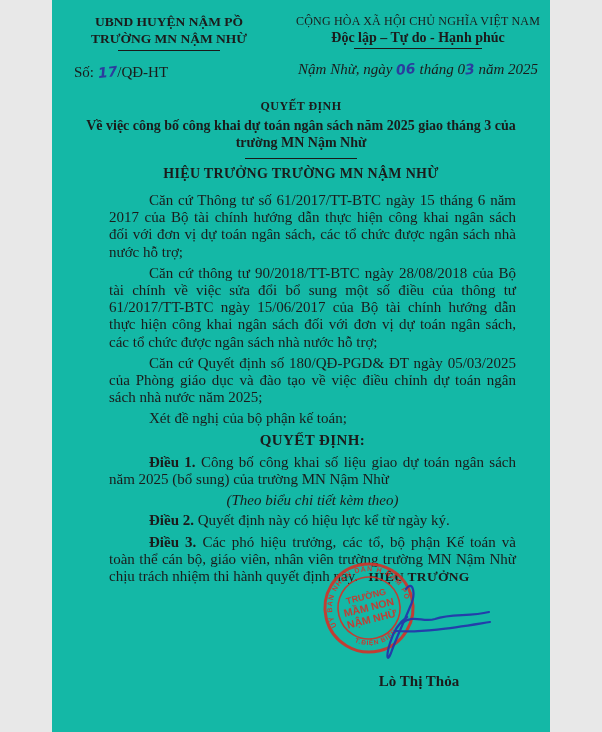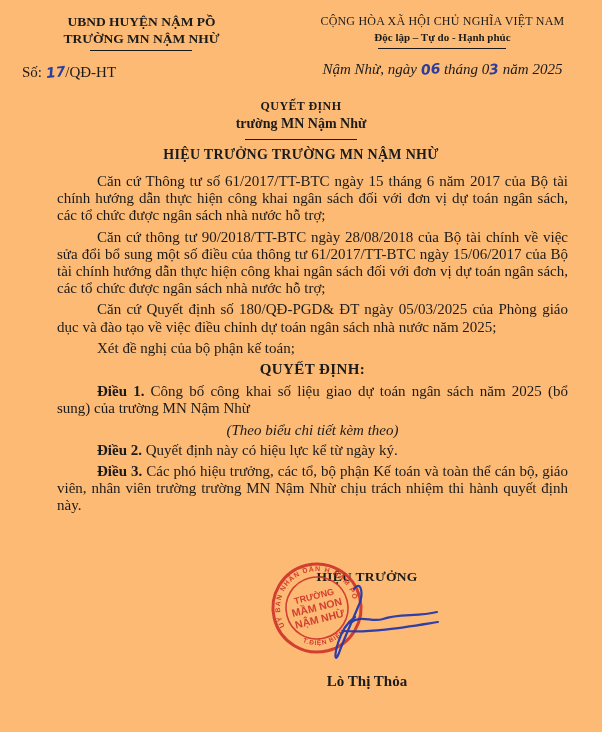--- a/index.html
+++ b/index.html
@@ -1,27 +1,27 @@
 <!DOCTYPE html>
 <html><head>
 <meta charset="utf-8">
 <style>
   html,body{margin:0;padding:0;background:#e8e8e8;}
   .page{
-    position:relative;width:602px;height:732px;margin:0 auto;
-    background:#fdba74;color:#1b1b1b;overflow:hidden;
+    position:relative;width:498px;height:732px;margin:0 auto;
+    background:#14b8a6;color:#1b1b1b;overflow:hidden;
     font-family:"Liberation Serif","DejaVu Serif",serif;
   }
   
   .header-row{display:flex;padding-top:13px;}
   .hcol-left{width:47%;text-align:center;}
   .hcol-right{width:53%;text-align:center;}
   .org-line{font-weight:bold;font-size:13.5px;line-height:17px;}
   .nat-line1{font-weight:normal;font-size:12px;line-height:16px;letter-spacing:.2px;}
-  .nat-line2{font-weight:bold;font-size:11px;line-height:17px;}
+  .nat-line2{font-weight:bold;font-size:14px;line-height:17px;}
   .u-left{width:102px;border-top:1.6px solid #1a1a1a;margin:3px auto 0;}
   .u-right{width:128px;border-top:1.6px solid #1a1a1a;margin:2px auto 0;}
   .so-line{margin-top:13px;text-align:left;padding-left:22px;font-size:15px;}
   .date-line{margin-top:12px;font-style:italic;font-size:15px;}
   .hw{font-family:"DejaVu Sans",sans-serif;font-style:italic;font-weight:bold;
       color:#2b3d9e;display:inline-block;transform:rotate(-6deg);font-size:14px;}
   
   .title-block{text-align:center;margin-top:16px;}
   .title-main{font-weight:bold;font-size:12px;line-height:18px;letter-spacing:.4px;}
   .subtitle{font-weight:bold;font-size:14px;line-height:17px;margin-top:2px;}
@@ -60,20 +60,21 @@
     <div class="hcol-right">
       <div class="nat-line1">CỘNG HÒA XÃ HỘI CHỦ NGHĨA VIỆT NAM</div>
       <div class="nat-line2">Độc lập – Tự do - Hạnh phúc</div>
       <div class="u-right"></div>
       <div class="date-line"><span>Nậm Nhừ, ngày</span> <span class="hw">06</span> <span>tháng 0</span><span class="hw">3</span> <span>năm 2025</span></div>
     </div>
   </div>
 
   <div class="title-block">
     <div class="title-main">QUYẾT ĐỊNH</div>
+    <div class="subtitle">Về việc công bố công khai dự toán ngân sách năm 2025 giao tháng 3 của</div>
     <div class="subtitle" style="margin-top:0;">trường MN Nậm Nhừ</div>
     <div class="title-rule"></div>
     <div class="issuer">HIỆU TRƯỞNG TRƯỜNG MN NẬM NHỪ</div>
   </div>
 
   <div class="body">
     <p>Căn cứ Thông tư số 61/2017/TT-BTC ngày 15 tháng 6 năm 2017 của Bộ tài chính hướng dẫn thực hiện công khai ngân sách đối với đơn vị dự toán ngân sách, các tổ chức được ngân sách nhà nước hỗ trợ;</p>
     <p>Căn cứ thông tư 90/2018/TT-BTC ngày 28/08/2018 của Bộ tài chính về việc sửa đổi bổ sung một số điều của thông tư 61/2017/TT-BTC ngày 15/06/2017 của Bộ tài chính hướng dẫn thực hiện công khai ngân sách đối với đơn vị dự toán ngân sách, các tổ chức được ngân sách nhà nước hỗ trợ;</p>
     <p>Căn cứ Quyết định số 180/QĐ-PGD&amp; ĐT ngày 05/03/2025 của Phòng giáo dục và đào tạo về việc điều chỉnh dự toán ngân sách nhà nước năm 2025;</p>
     <p>Xét đề nghị của bộ phận kế toán;</p>

